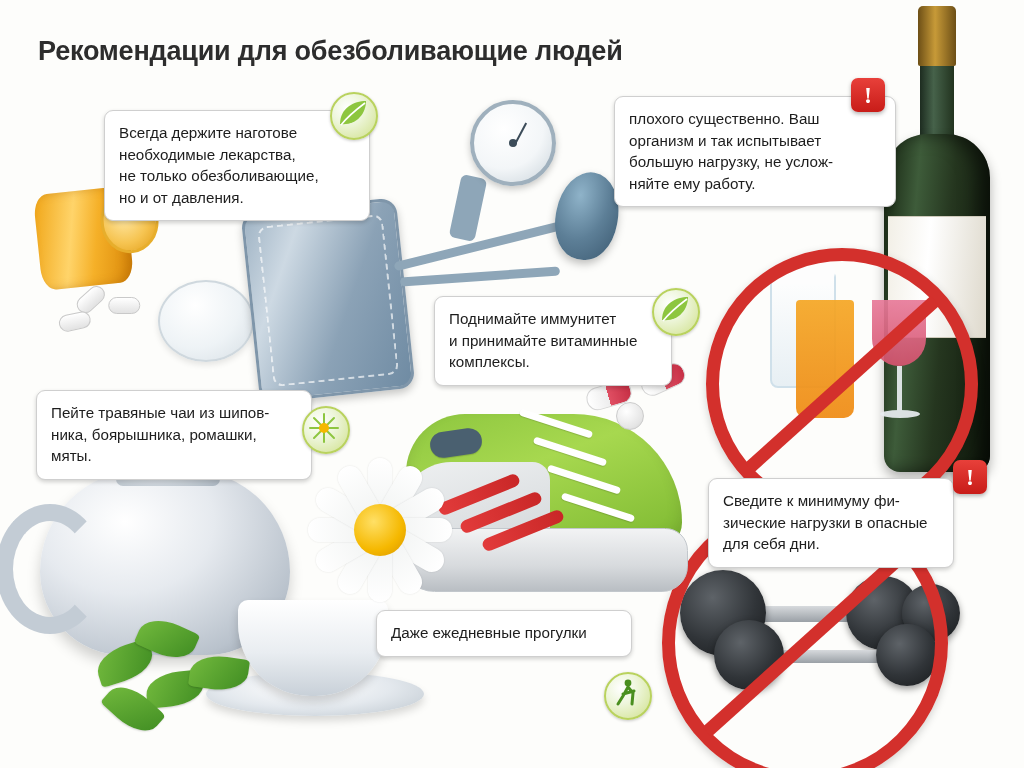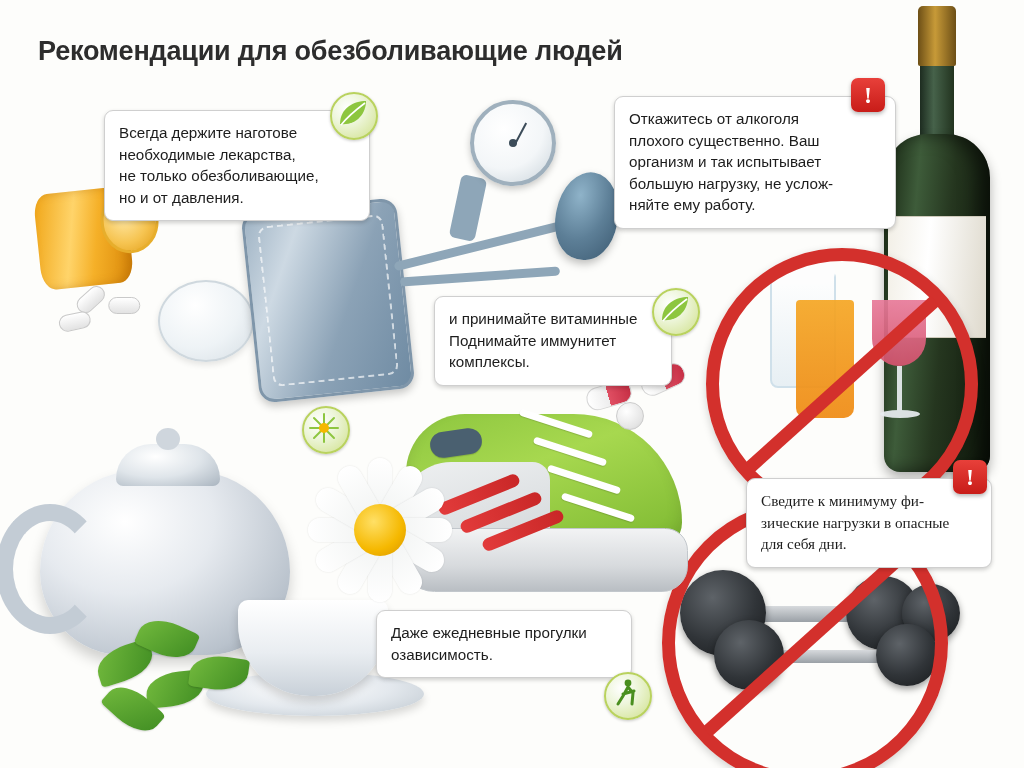--- a/index.html
+++ b/index.html
@@ -428,66 +428,69 @@
     <div class="line">но и от давления.</div>
   </div>
   <div class="leaf" style="left:330px; top:92px;">
     <svg width="40" height="40" viewBox="0 0 40 40" aria-hidden="true">
       <path d="M8 30 C8 14 22 7 34 7 C34 20 24 32 8 30 Z" fill="#8dc63f"></path>
       <path d="M9 31 C16 22 25 15 33 9" stroke="#ffffff" stroke-width="1.6" fill="none"></path>
     </svg>
   </div>
 
   <div class="bubble" style="left:614px; top:96px; width:282px;">
-    <div class="line">Откажитесь от алкоголя</div>
     <div class="line">плохого существенно. Ваш</div>
     <div class="line">организм и так испытывает</div>
     <div class="line">большую нагрузку, не услож-</div>
     <div class="line">няйте ему работу.</div>
   </div>
   <div class="excl" style="left:851px; top:78px;">!</div>
 
   <div class="bubble" style="left:434px; top:296px; width:238px;">
+    <div class="line">Поднимайте иммунитет</div>
     <div class="line">и принимайте витаминные</div>
-    <div class="line">Поднимайте иммунитет</div>
     <div class="line">комплексы.</div>
   </div>
   <div class="leaf" style="left:652px; top:288px;">
     <svg width="40" height="40" viewBox="0 0 40 40" aria-hidden="true">
       <path d="M8 30 C8 14 22 7 34 7 C34 20 24 32 8 30 Z" fill="#8dc63f"></path>
       <path d="M9 31 C16 22 25 15 33 9" stroke="#ffffff" stroke-width="1.6" fill="none"></path>
     </svg>
   </div>
 
+  <div class="bubble" style="left:36px; top:390px; width:276px;">
+    <div class="line">Пейте травяные чаи из шипов-</div>
+    <div class="line">ника, боярышника, ромашки,</div>
+    <div class="line">мяты.</div>
+  </div>
   <div class="leaf" style="left:302px; top:406px;">
     <svg width="40" height="40" viewBox="0 0 40 40" aria-hidden="true">
       <g stroke="#8dc63f" stroke-width="2" stroke-linecap="round">
         <line x1="20" y1="20" x2="20" y2="6"></line>
           <line x1="20" y1="20" x2="30" y2="10"></line>
         <line x1="20" y1="20" x2="34" y2="20"></line>
           <line x1="20" y1="20" x2="30" y2="30"></line>
         <line x1="20" y1="20" x2="20" y2="34"></line>
           <line x1="20" y1="20" x2="10" y2="30"></line>
         <line x1="20" y1="20" x2="6" y2="20"></line>
           <line x1="20" y1="20" x2="10" y2="10"></line>
       </g>
       <circle cx="20" cy="20" r="5" fill="#f5b800"></circle>
     </svg>
   </div>
 
-  <div class="bubble" style="left:746px; top:478px; width:246px;font-family:Liberation Serif, serif;">
+  <div class="bubble" style="left:708px; top:478px; width:246px;">
     <div class="line">Сведите к минимуму фи-</div>
     <div class="line">зические нагрузки в опасные</div>
     <div class="line">для себя дни.</div>
   </div>
   <div class="excl" style="left:953px; top:460px;">!</div>
 
   <div class="bubble" style="left:376px; top:610px; width:256px;">
     <div class="line">Даже ежедневные прогулки</div>
-    <div class="line">озависимость.</div>
   </div>
   <div class="walk-badge" style="left:604px; top:672px;">
     <svg width="40" height="40" viewBox="0 0 40 40" aria-hidden="true">
       <circle cx="22" cy="9" r="3.4" fill="#4a8f1f"></circle>
       <path d="M22 13 L17 22 L12 30 M22 13 L27 19 L26 30 M17 20 L28 17" stroke="#4a8f1f" stroke-width="3" fill="none" stroke-linecap="round"></path>
     </svg>
   </div>
 
 </div>
 

